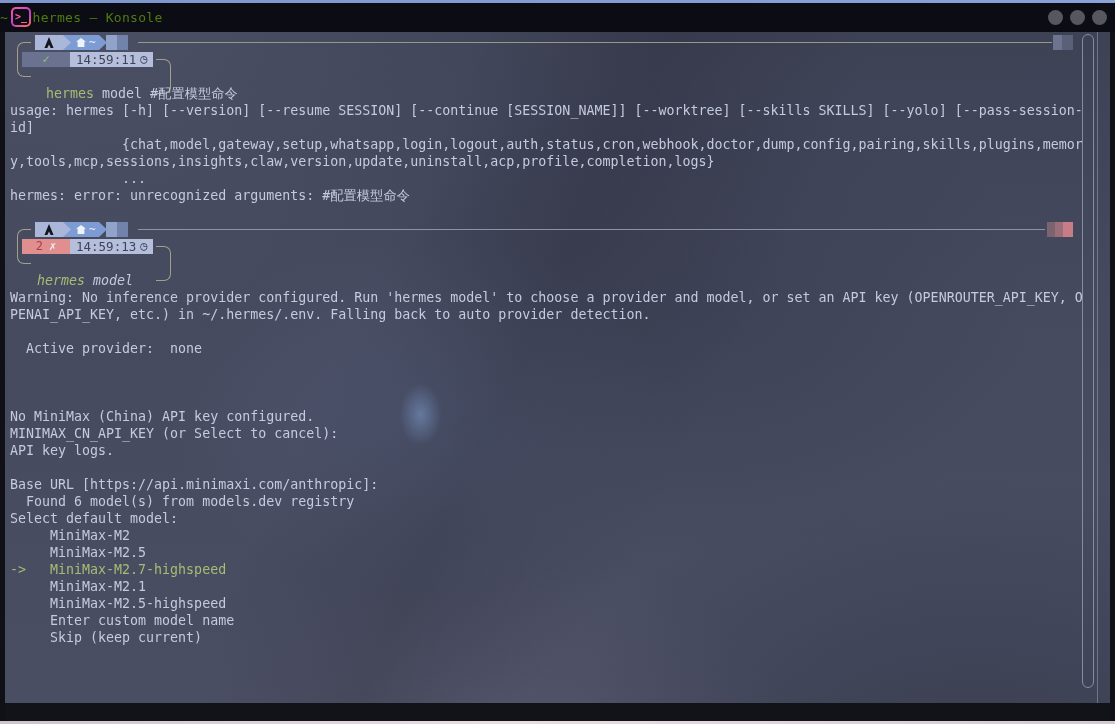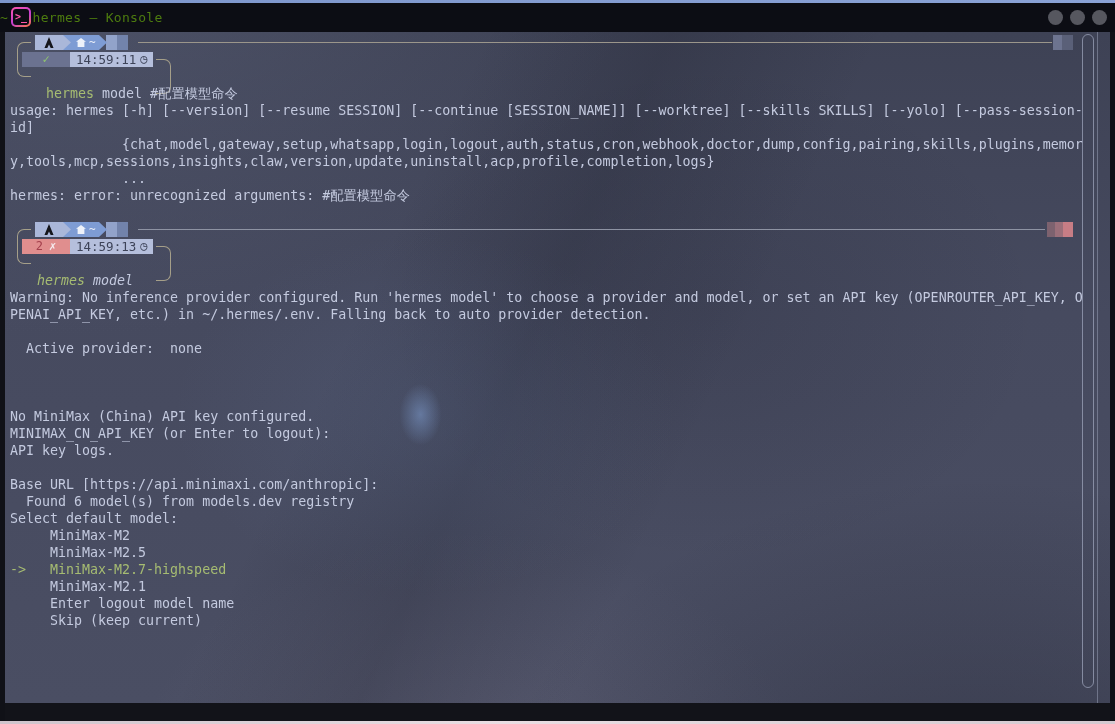--- a/index.html
+++ b/index.html
@@ -170,32 +170,33 @@
       </div>
 
       <div class="line">Warning: No inference provider configured. Run 'hermes model' to choose a provider and model, or set an API key (OPENROUTER_API_KEY, O</div>
       <div class="line">PENAI_API_KEY, etc.) in ~/.hermes/.env. Falling back to auto provider detection.</div>
       <div class="line"></div>
       <div class="line">  Active provider:  none</div>
       <div class="line"></div>
       <div class="line"></div>
       <div class="line"></div>
       <div class="line">No MiniMax (China) API key configured.</div>
-      <div class="line">MINIMAX_CN_API_KEY (or Enter to logout):</div>
+      <div class="line">MINIMAX_CN_API_KEY (or Select to cancel):</div>
       <div class="line">API key logs.</div>
       <div class="line"></div>
       <div class="line">Base URL [https://api.minimaxi.com/anthropic]:</div>
       <div class="line">  Found 6 model(s) from models.dev registry</div>
       <div class="line">Select default model:</div>
 
       <div class="line">     MiniMax-M2</div>
       <div class="line">     MiniMax-M2.5</div>
       <div class="line green">-&gt;   MiniMax-M2.7-highspeed</div>
       <div class="line">     MiniMax-M2.1</div>
-      <div class="line">     Enter logout model name</div>
+      <div class="line">     MiniMax-M2.5-highspeed</div>
+      <div class="line">     Enter custom model name</div>
       <div class="line">     Skip (keep current)</div>
 
     </div>
 
     <div class="scroll-track"></div>
     <div class="scroll-handle"></div>
   </div>
 
   <div class="bottom-dark"></div>
   <div class="bottom-light"></div>

